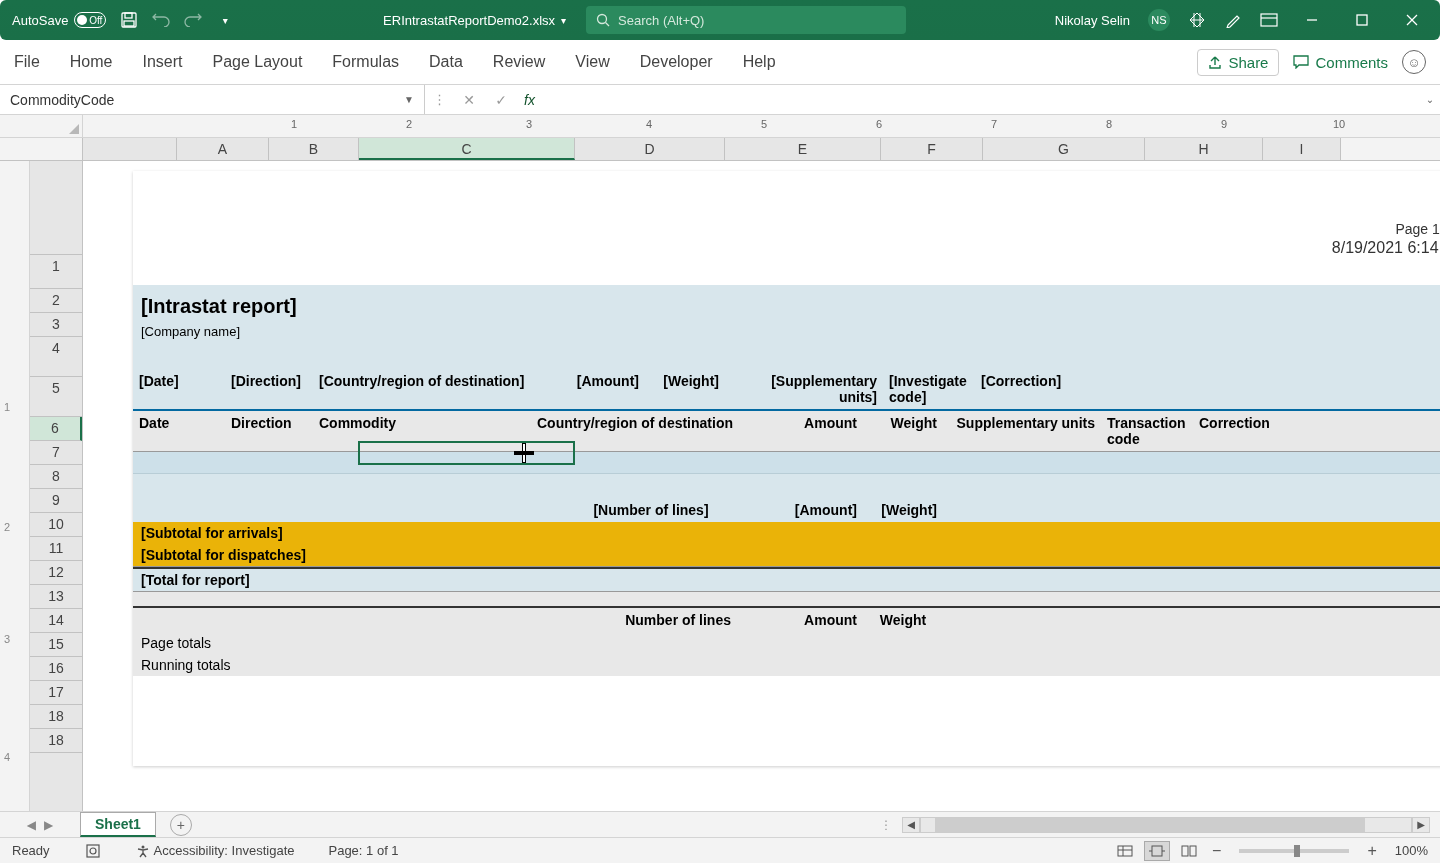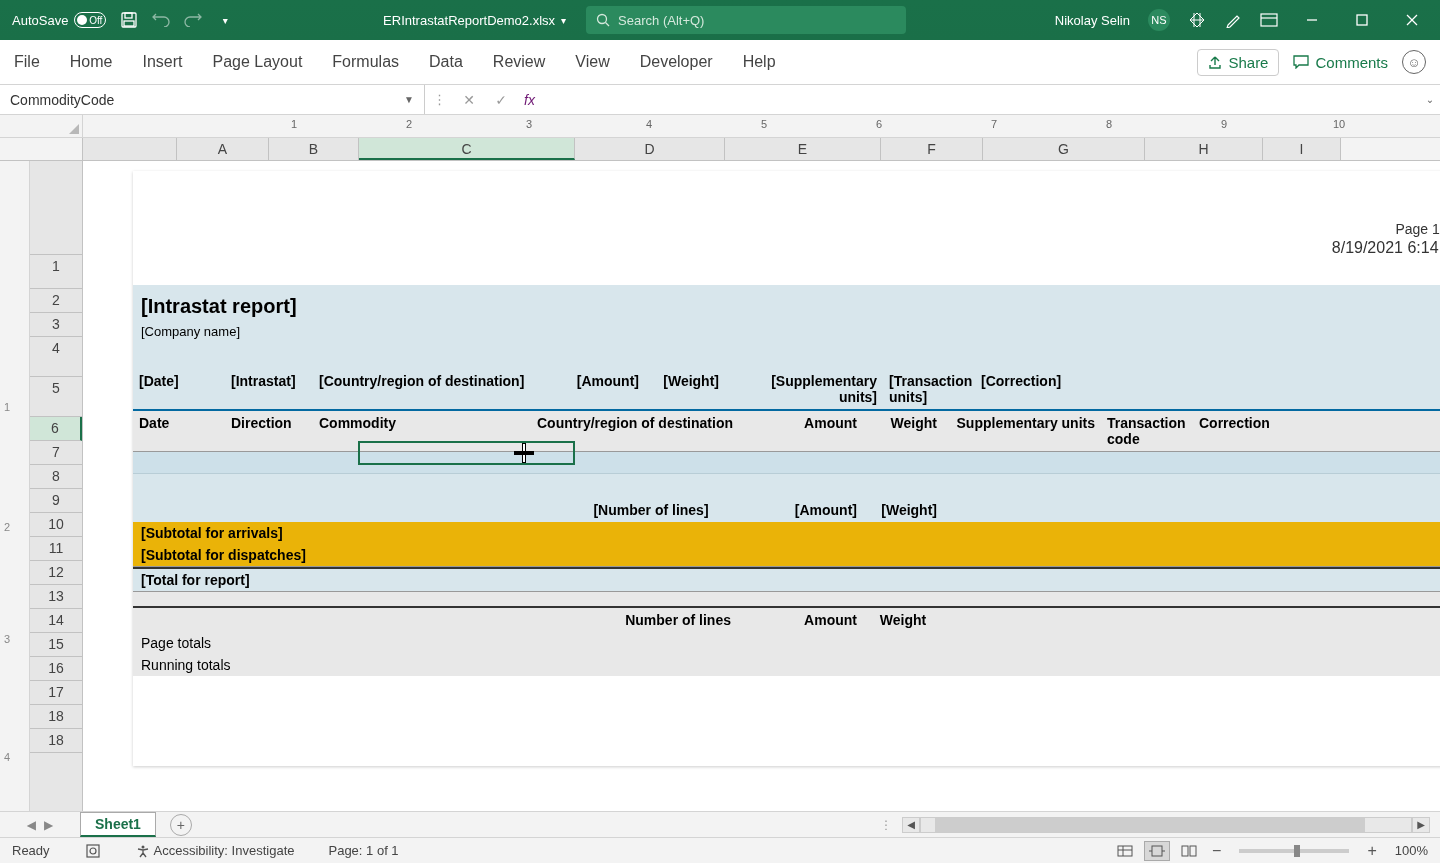--- a/index.html
+++ b/index.html
@@ -1,19 +1,19 @@
 <!DOCTYPE html>
 <html><head>
 <meta charset="utf-8">
 <style>
 * { margin: 0; padding: 0; box-sizing: border-box; font-family: 'Segoe UI', Arial, sans-serif; }
 body { background: #fff; overflow: hidden; width: 1440px; height: 866px; }
 
 
-.title-bar { background: linear-gradient(to bottom, #1a7049, #1a6f48); height: 40px; display: flex; align-items: center; color: #fff; font-size: 13px; }
+.title-bar { background: linear-gradient(to bottom, #1a7049, #1a6f48); height: 40px; display: flex; align-items: center; color: #fff; font-size: 13px; border-radius: 6px; }
 .title-left { display: flex; align-items: center; gap: 14px; padding-left: 12px; }
 .autosave { display: flex; align-items: center; gap: 6px; }
 .toggle { width: 32px; height: 16px; border: 1px solid #fff; border-radius: 8px; position: relative; display: flex; align-items: center; padding-left: 2px; }
 .toggle-knob { width: 10px; height: 10px; background: #fff; border-radius: 50%; }
 .toggle-text { font-size: 10px; margin-left: 12px; position: absolute; right: 3px; }
 .qat-icon { width: 18px; height: 18px; display: flex; align-items: center; justify-content: center; cursor: pointer; }
 .title-center { flex: 1; display: flex; align-items: center; justify-content: center; gap: 20px; }
 .file-name { display: flex; align-items: center; gap: 6px; }
 .search-box { background: #2b8a5e; height: 28px; width: 320px; border-radius: 4px; display: flex; align-items: center; padding: 0 10px; gap: 8px; color: #d4e8dc; }
 .title-right { display: flex; align-items: center; gap: 18px; padding-right: 12px; }
@@ -28,21 +28,21 @@
 .share-btn { color: #187a4a; font-size: 15px; display: flex; align-items: center; gap: 6px; border: 1px solid #ccc; padding: 4px 10px; border-radius: 4px; cursor: pointer; }
 .comments-btn { color: #187a4a; font-size: 15px; display: flex; align-items: center; gap: 6px; cursor: pointer; }
 .smiley { width: 24px; height: 24px; border: 1.5px solid #666; border-radius: 50%; display: flex; align-items: center; justify-content: center; font-size: 13px; color: #666; }
 
 
 .formula-row { height: 30px; background: #fff; border-bottom: 1px solid #d4d4d4; display: flex; align-items: center; }
 .name-box { width: 425px; border-right: 1px solid #ccc; padding: 0 10px; font-size: 14px; color: #333; display: flex; align-items: center; height: 100%; }
 .name-box-arrow { margin-left: auto; color: #666; font-size: 10px; }
 .fx-controls { display: flex; align-items: center; gap: 2px; padding: 0 8px; color: #999; }
 .fx-btn { width: 30px; text-align: center; font-size: 14px; }
-.fx-label { font-style: italic; font-size: 14px; color: #701a75; padding: 0 6px; }
+.fx-label { font-style: italic; font-size: 14px; color: #14532d; padding: 0 6px; }
 .formula-input { flex: 1; padding: 0 8px; font-size: 14px; }
 .formula-expand { width: 20px; color: #666; font-size: 10px; text-align: center; }
 
 
 .ruler-row { height: 23px; background: #f3f3f3; display: flex; border-bottom: 1px solid #d4d4d4; }
 .ruler-corner { width: 83px; border-right: 1px solid #d4d4d4; display:flex; align-items:flex-end; justify-content:flex-end; padding:2px; }
 .ruler { flex: 1; position: relative; font-size: 11px; color: #666; }
 .ruler-tick { position: absolute; top: 3px; }
 
 
@@ -317,26 +317,26 @@
     <div class="paper">
       <div class="paper-inner">
         <div class="page-info">Page 1 of  1</div>
         <div class="page-date">8/19/2021 6:14 PM</div>
         <div class="report">
           <div class="report-title-row">[Intrastat report]</div>
           <div class="report-company-row">[Company name]</div>
           <div style="background:#d8e6ec;height:20px"></div>
           <div class="report-hdr-row">
             <div class="rc c-date">[Date]</div>
-            <div class="rc c-dir">[Intrastat]</div>
+            <div class="rc c-dir">[Direction]</div>
             <div class="rc c-country">[Country/region of destination]</div>
             <div class="rc c-amount">[Amount]</div>
             <div class="rc c-weight">[Weight]</div>
             <div class="rc c-supp">[Supplementary units]</div>
-            <div class="rc c-trans">[Transaction units]</div>
+            <div class="rc c-trans">[Investigate code]</div>
             <div class="rc c-corr">[Correction]</div>
           </div>
           <div class="report-hdr-row2">
             <div class="rc c-date">Date</div>
             <div class="rc c-dir">Direction</div>
             <div class="rc c-comm">Commodity</div>
             <div class="rc c-country">Country/region of destination</div>
             <div class="rc c-amount">Amount</div>
             <div class="rc c-weight">Weight</div>
             <div class="rc c-supp">Supplementary units</div>

